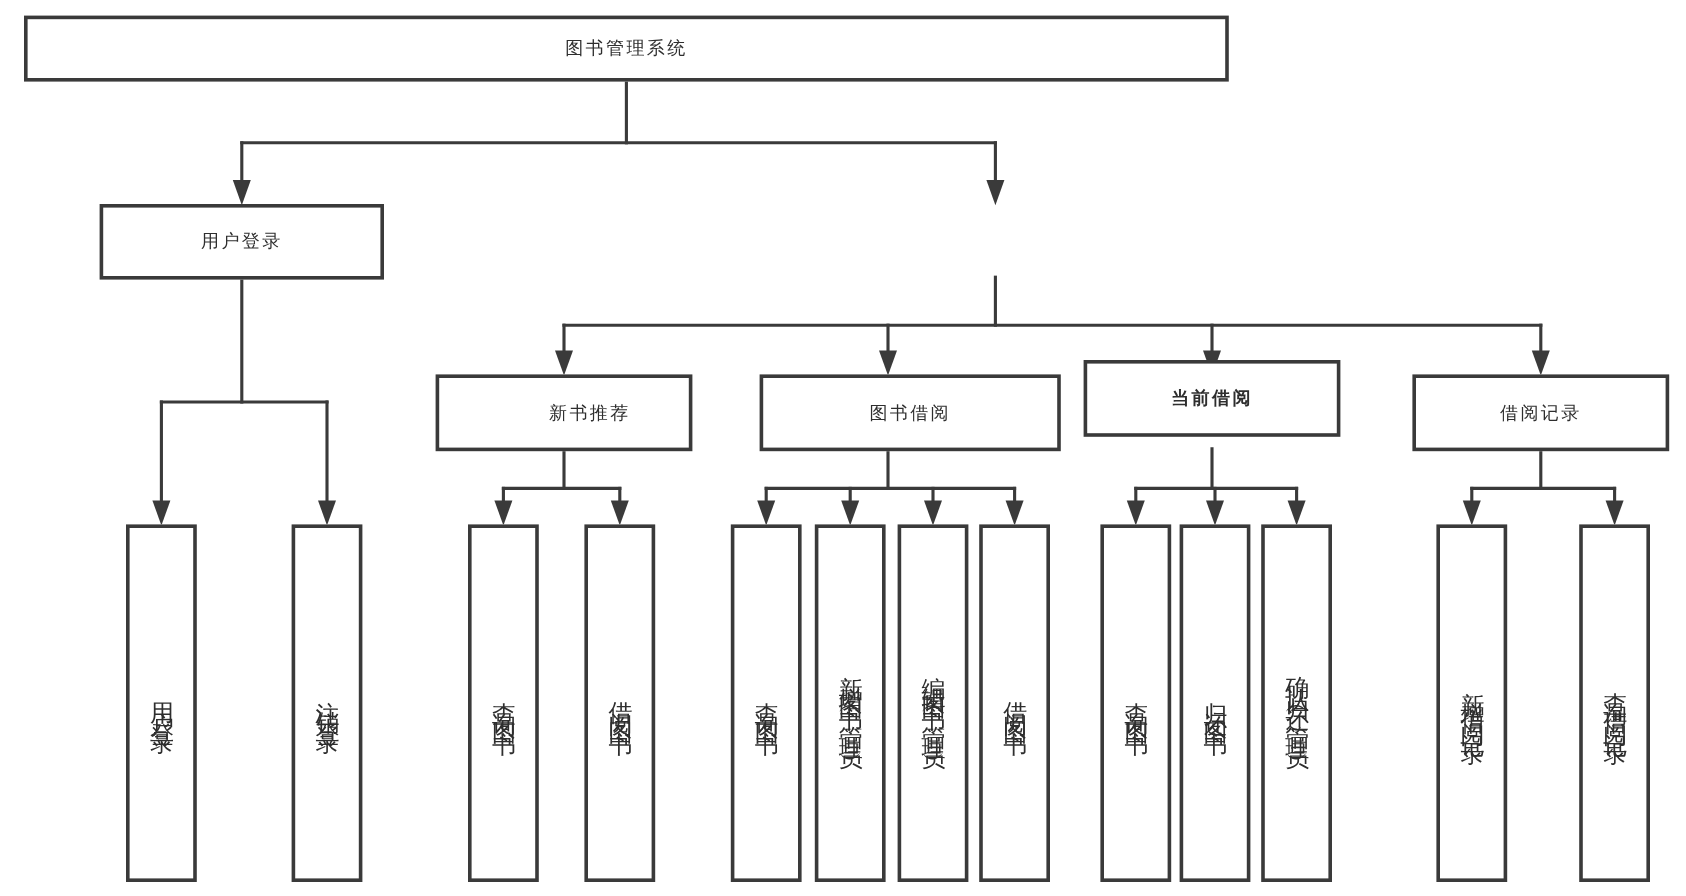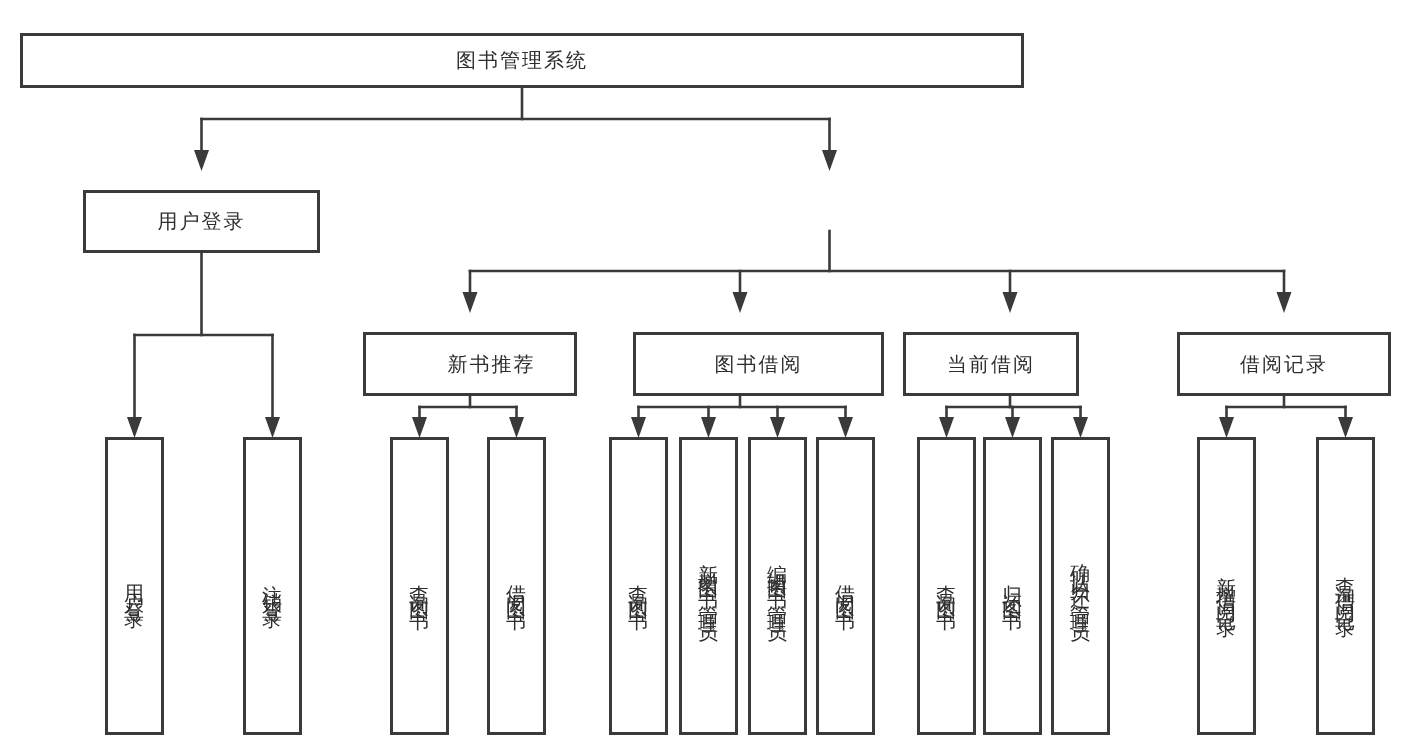--- a/index.html
+++ b/index.html
@@ -17,24 +17,23 @@
     background:#ffffff;
     border:3px solid #3a3a3a;
     display:flex;
     align-items:center;
     justify-content:center;
     color:#2e2e2e;
     text-align:center;
     z-index:2;
   }
   .node.h{
-    font-size:20px;
+    font-size:15px;
     letter-spacing:2px;
     white-space:nowrap;
-    margin-top:20px;
   }
   .node.v{
     border-width:3px;
     font-size:20px;
     writing-mode:vertical-rl;
     text-orientation:mixed;
     letter-spacing:0.42em;
     line-height:1;
   }
   #watermark{
@@ -135,21 +134,21 @@
     </div>
     <div class="node v" style="left: 679px; top: 437px; width: 59px; height: 298px;">
       <span>新增图书（管理员）</span>
     </div>
     <div class="node v" style="left: 748px; top: 437px; width: 59px; height: 298px;">
       <span>编辑图书（管理员）</span>
     </div>
     <div class="node v" style="left: 816px; top: 437px; width: 59px; height: 298px;">
       <span>借阅图书</span>
     </div>
-    <div class="node h" style="left: 903px; top: 312px; width: 176px; height: 64px;">
+    <div class="node h" style="left: 903px; top: 300px; width: 214px; height: 64px; font-weight: bold;">
       <span>当前借阅</span>
     </div>
     <div class="node v" style="left: 917px; top: 437px; width: 59px; height: 298px;">
       <span>查询图书</span>
     </div>
     <div class="node v" style="left: 983px; top: 437px; width: 59px; height: 298px;">
       <span>归还图书</span>
     </div>
     <div class="node v" style="left: 1051px; top: 437px; width: 59px; height: 298px;">
       <span>确认归还（管理员）</span>

